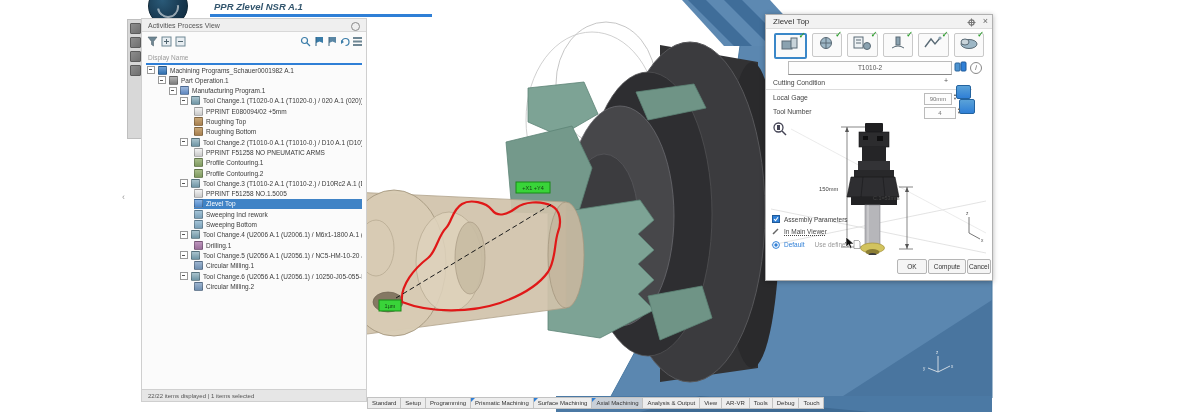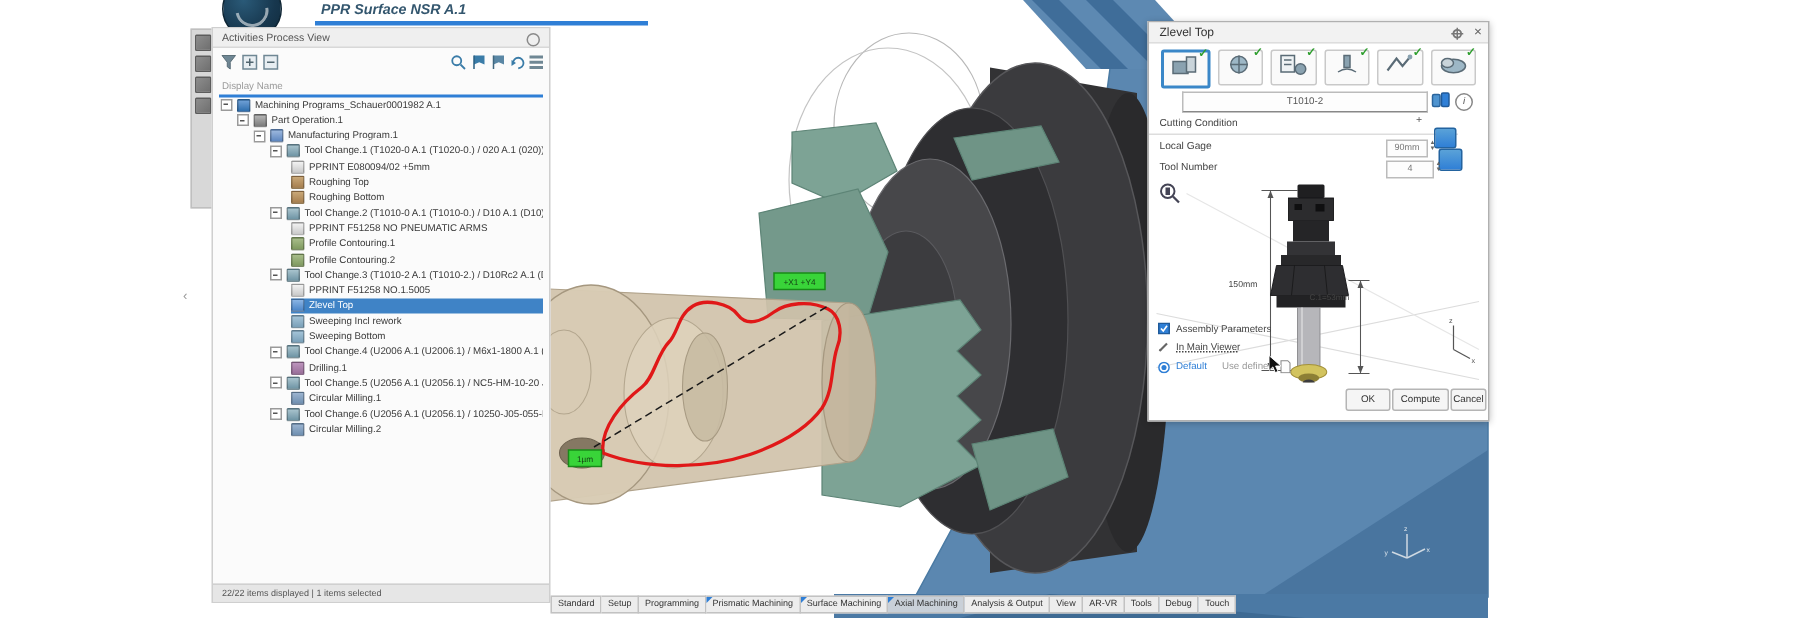--- a/index.html
+++ b/index.html
@@ -149,21 +149,21 @@
       <text x="951" y="368" font-size="4.5" fill="#dfe6ec" stroke="none">x</text>
       <text x="923" y="370" font-size="4.5" fill="#dfe6ec" stroke="none">y</text>
     </g>
 
     <rect x="556" y="396" width="436" height="16" fill="#4b79a4"></rect>
     <polygon points="700,396 870,412 640,412" fill="#3e6a93"></polygon>
   </svg>
 
   <div class="abs logo"></div>
   <div class="abs logo-arc"></div>
-  <div class="abs tab-title">PPR Surface NSR A.1</div>
+  <div class="abs tab-title">PPR Zlevel NSR A.1</div>
   <div class="abs tab-underline"></div>
 
   <div class="abs side-strip">
     <div class="side-ic"></div>
     <div class="side-ic"></div>
     <div class="side-ic"></div>
     <div class="side-ic"></div>
   </div>
   <div class="abs collapse-chevron">‹</div>
 

